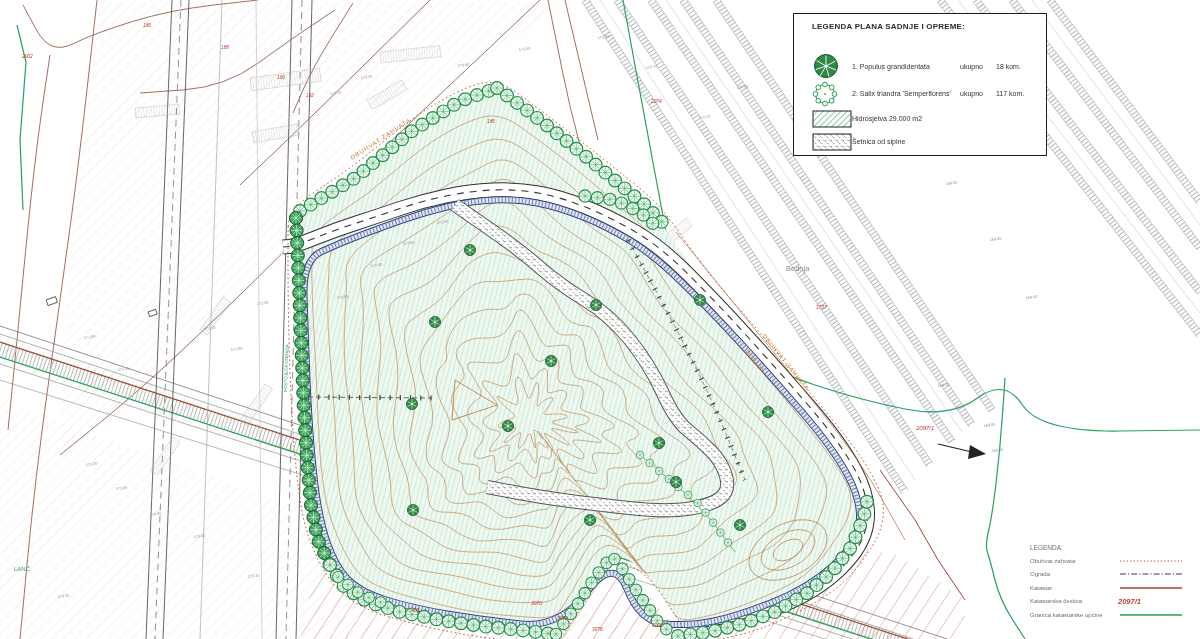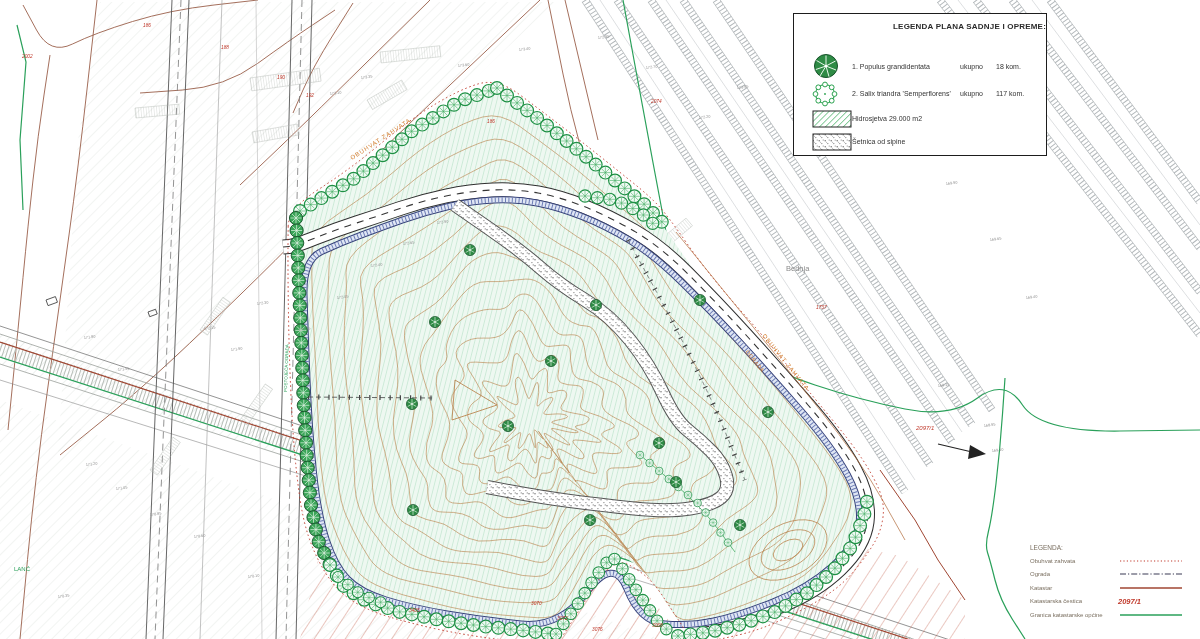--- a/index.html
+++ b/index.html
@@ -1,21 +1,21 @@
 <!DOCTYPE html>
 <html><head>
 <meta charset="utf-8">
 <style>
   html,body{margin:0;padding:0;background:#fff;font-family:"Liberation Sans",sans-serif;}
   #stage{position:relative;width:1200px;height:639px;background:#fff;overflow:hidden;}
   #mapsvg{position:absolute;left:0;top:0;}
   
   .plegend{position:absolute;left:793px;top:13px;width:254px;height:143px;background:#fff;
     border:1.6px solid #1d1d1d;box-sizing:border-box;padding:8px 0 0 18px;z-index:5;}
-  .plegend .ttl{font-size:8px;font-weight:bold;color:#2b2b2b;letter-spacing:.2px;margin-bottom:22px;text-align:right;}
+  .plegend .ttl{font-size:8px;font-weight:bold;color:#2b2b2b;letter-spacing:.2px;margin-bottom:22px;}
   .prow{display:flex;align-items:center;height:27px;}
   .prow .ic{width:40px;display:flex;justify-content:flex-start;align-items:center;}
   .prow .nm{font-size:7px;color:#333;width:108px;}
   .prow .ul{font-size:7px;color:#333;width:36px;}
   .prow .qt{font-size:7px;color:#333;width:44px;}
   .prow2{height:23px;}
   
   .mlegend{position:absolute;left:1030px;top:544px;width:160px;z-index:5;background:transparent;}
   .mlegend .ttl{font-size:6.5px;color:#7a6f60;margin-bottom:3px;}
   .mrow{display:flex;align-items:center;height:13.5px;}

